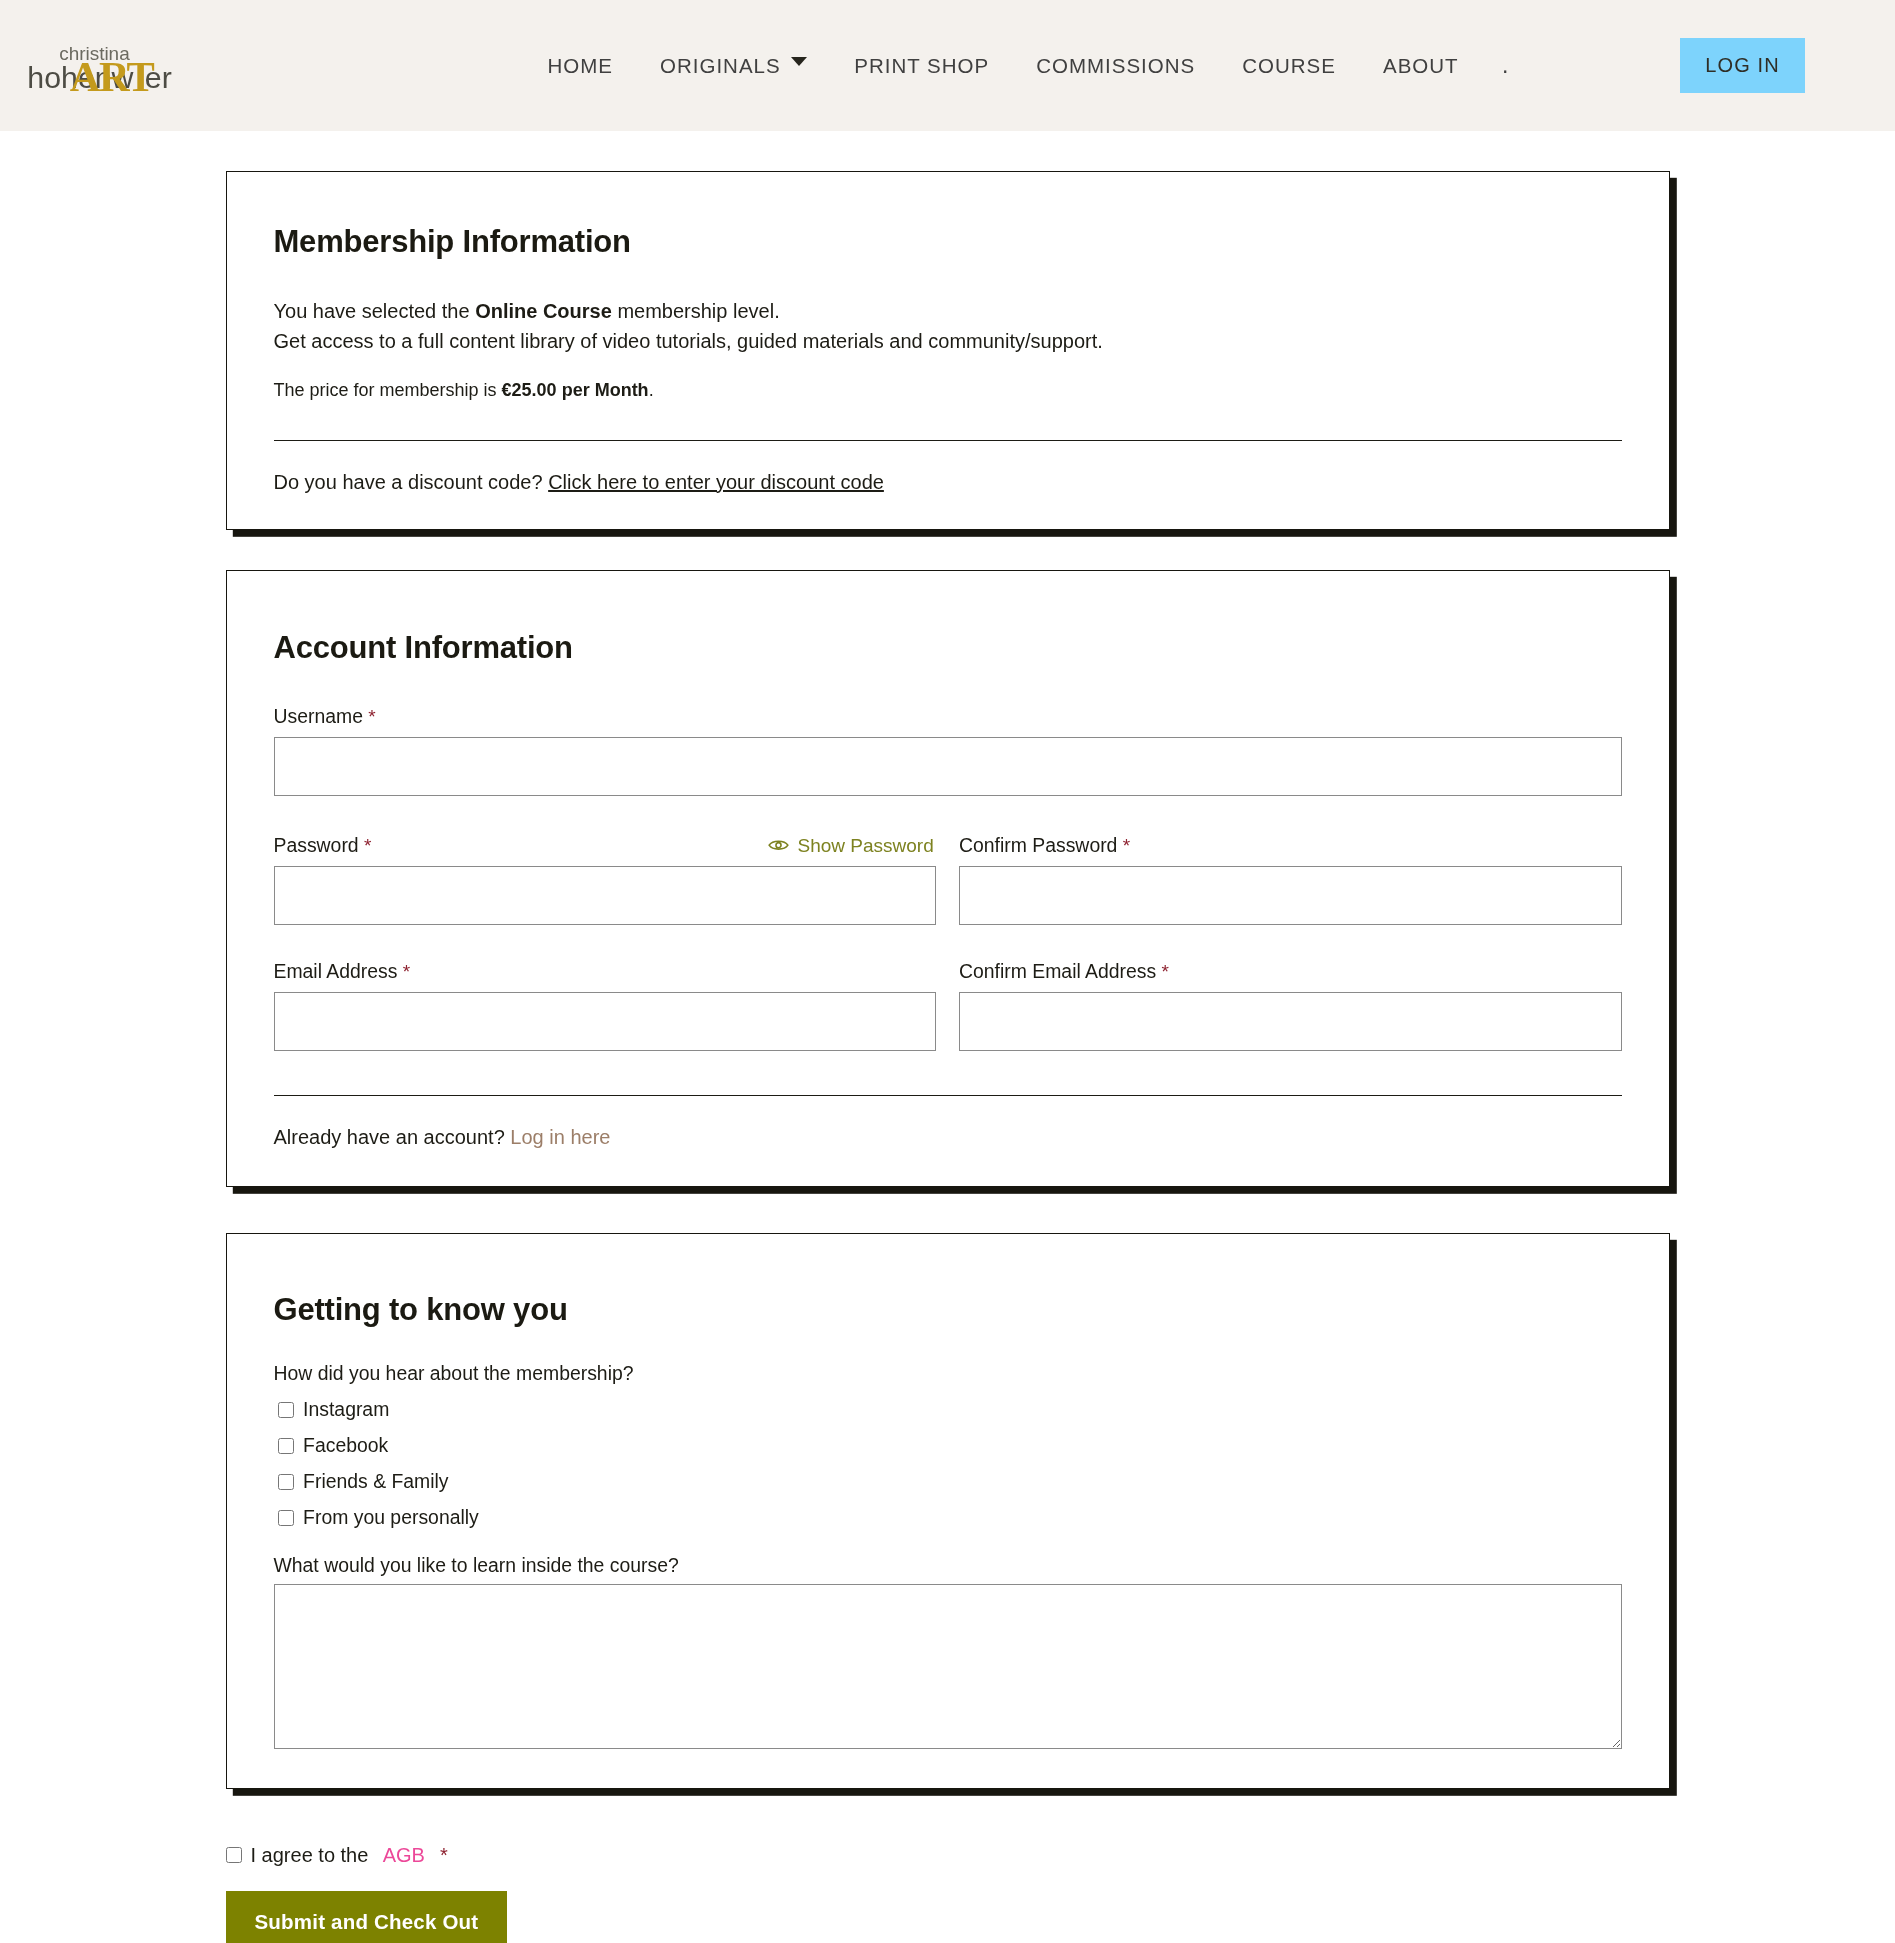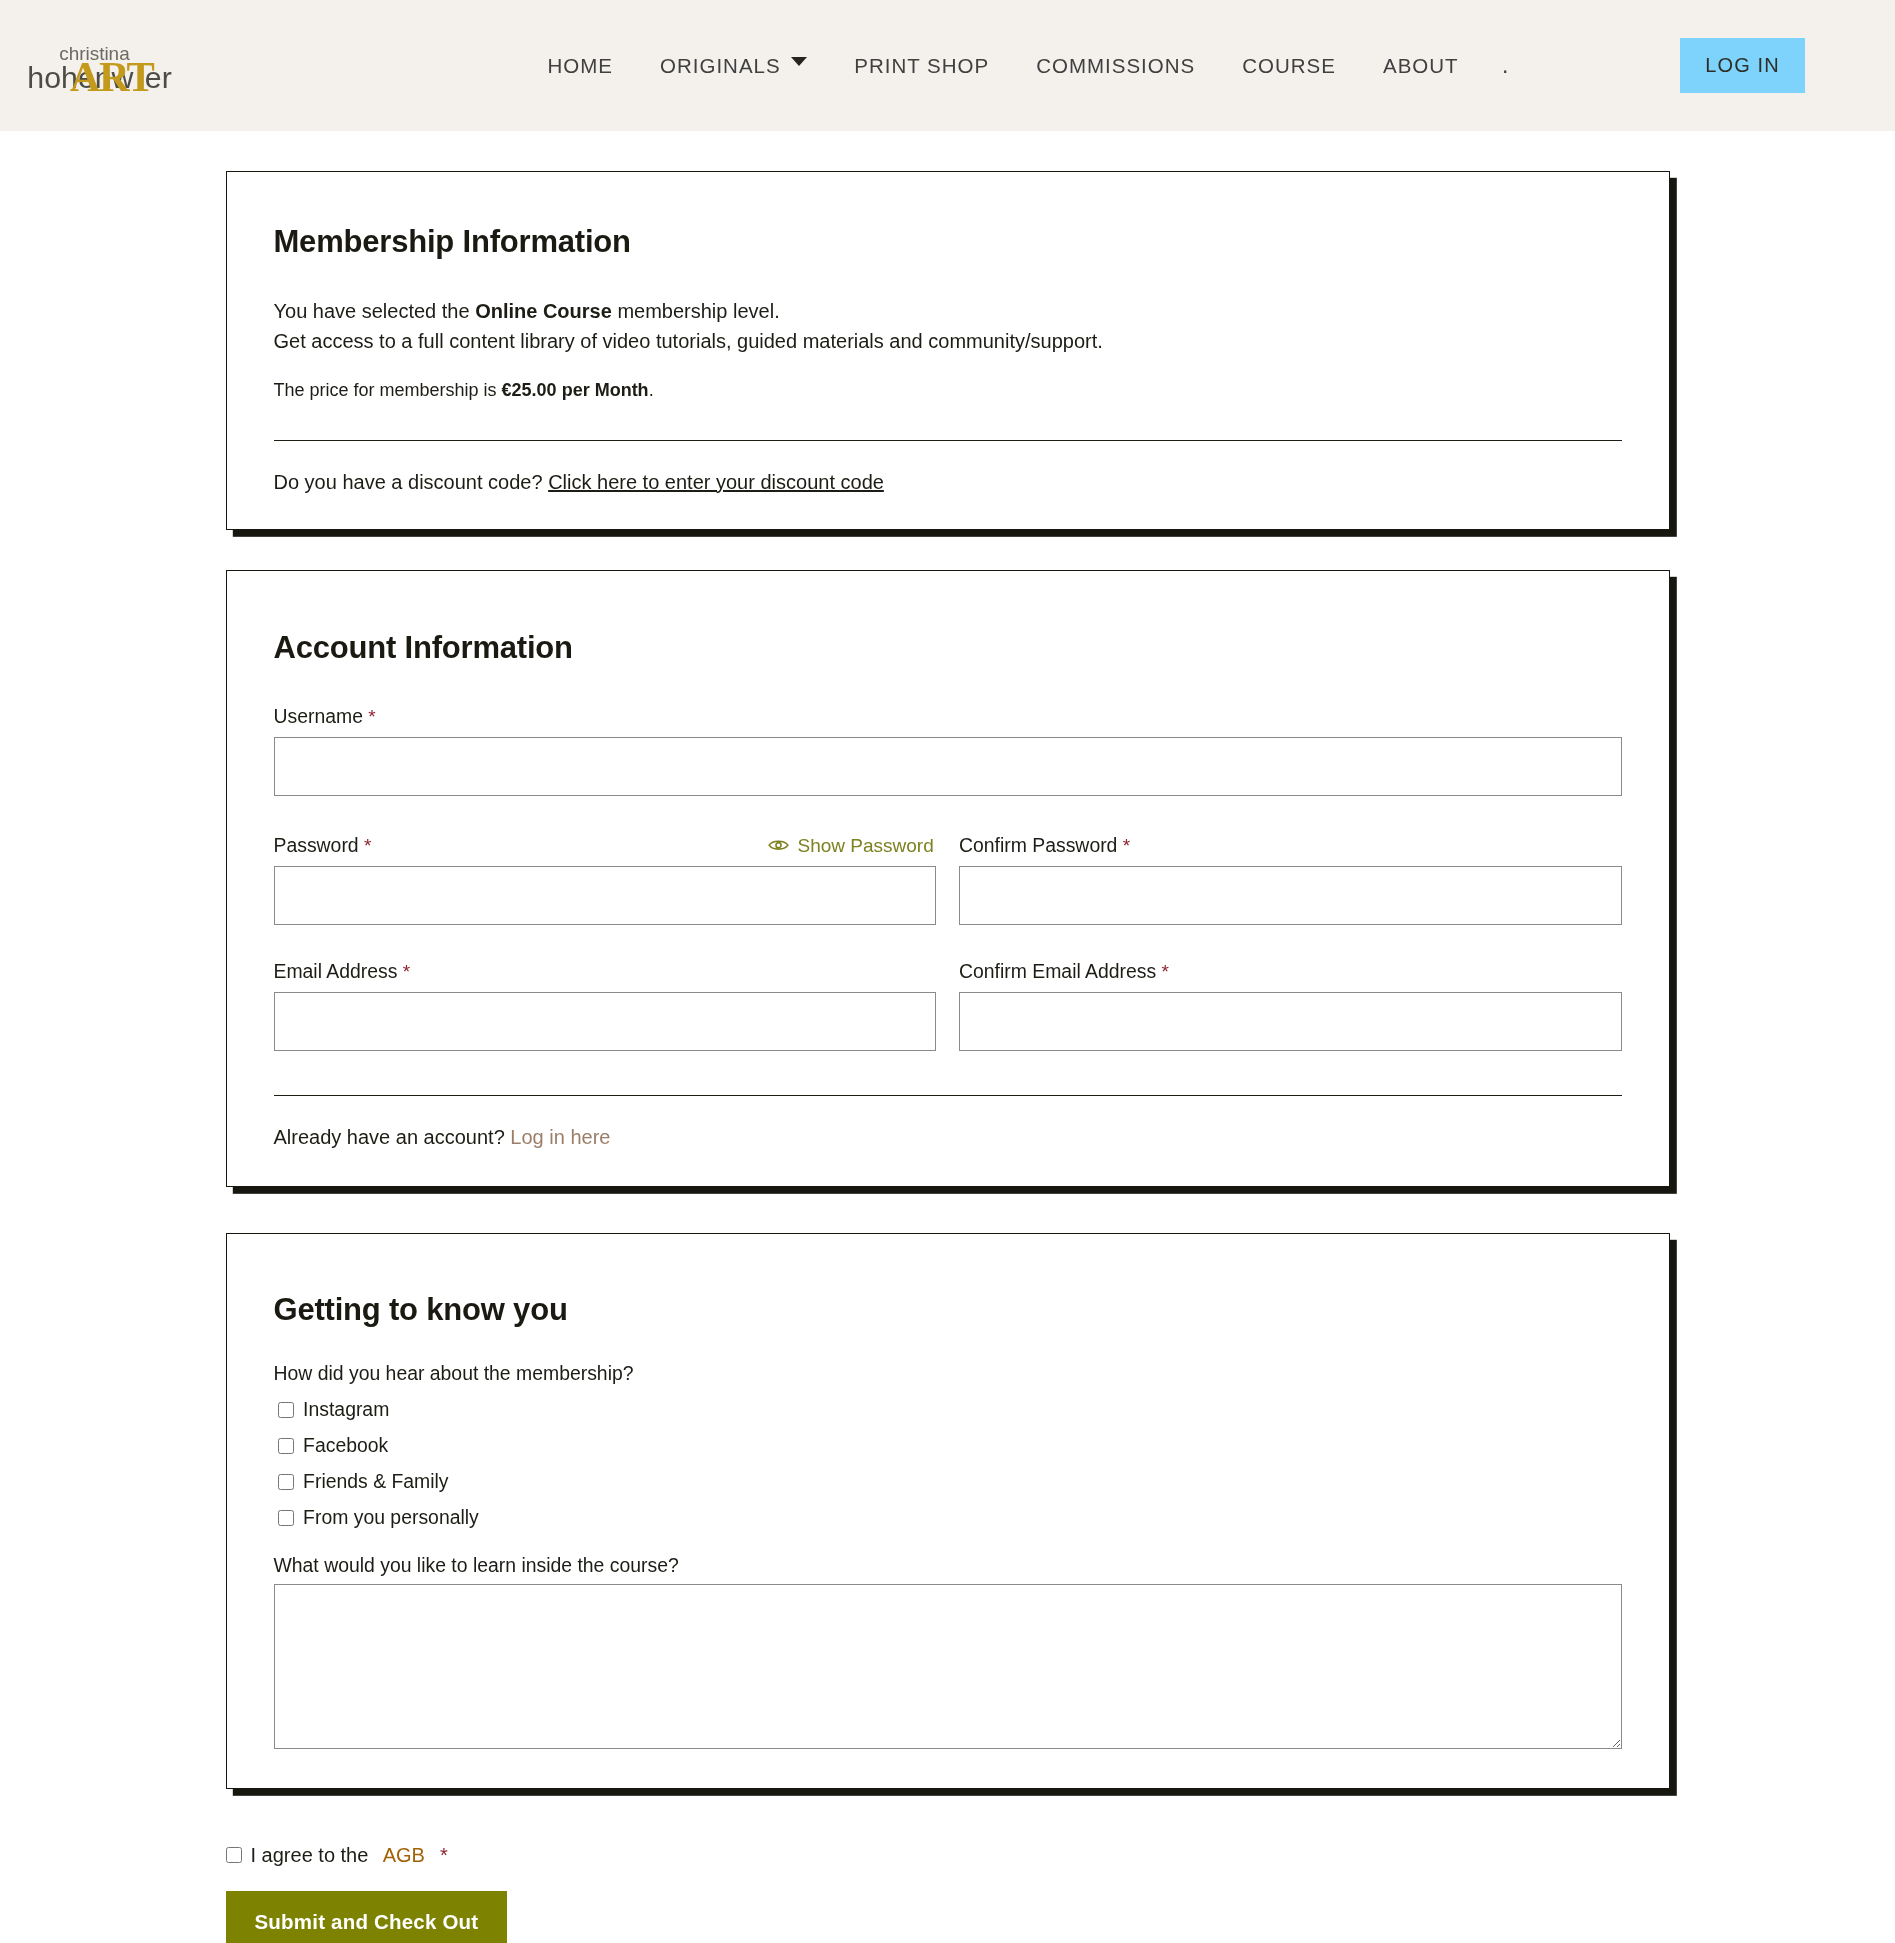--- a/index.html
+++ b/index.html
@@ -247,21 +247,21 @@
   }
   .agree-row {
     display: flex;
     align-items: center;
     gap: 9px;
     font-size: 20px;
     color: #1d1c15;
     margin-left: -4.6px;
   }
   .agb-link {
-    color: #a16207;
+    color: #ec4899;
     cursor: pointer;
     margin-left: 5.3px;
   }
   .agree-star { color: #8e2230; margin-left: 6px; }
   .submit-btn {
     margin-top: 24px;
     background: #7d8200;
     color: #ffffff;
     border: none;
     font-size: 20.5px;

